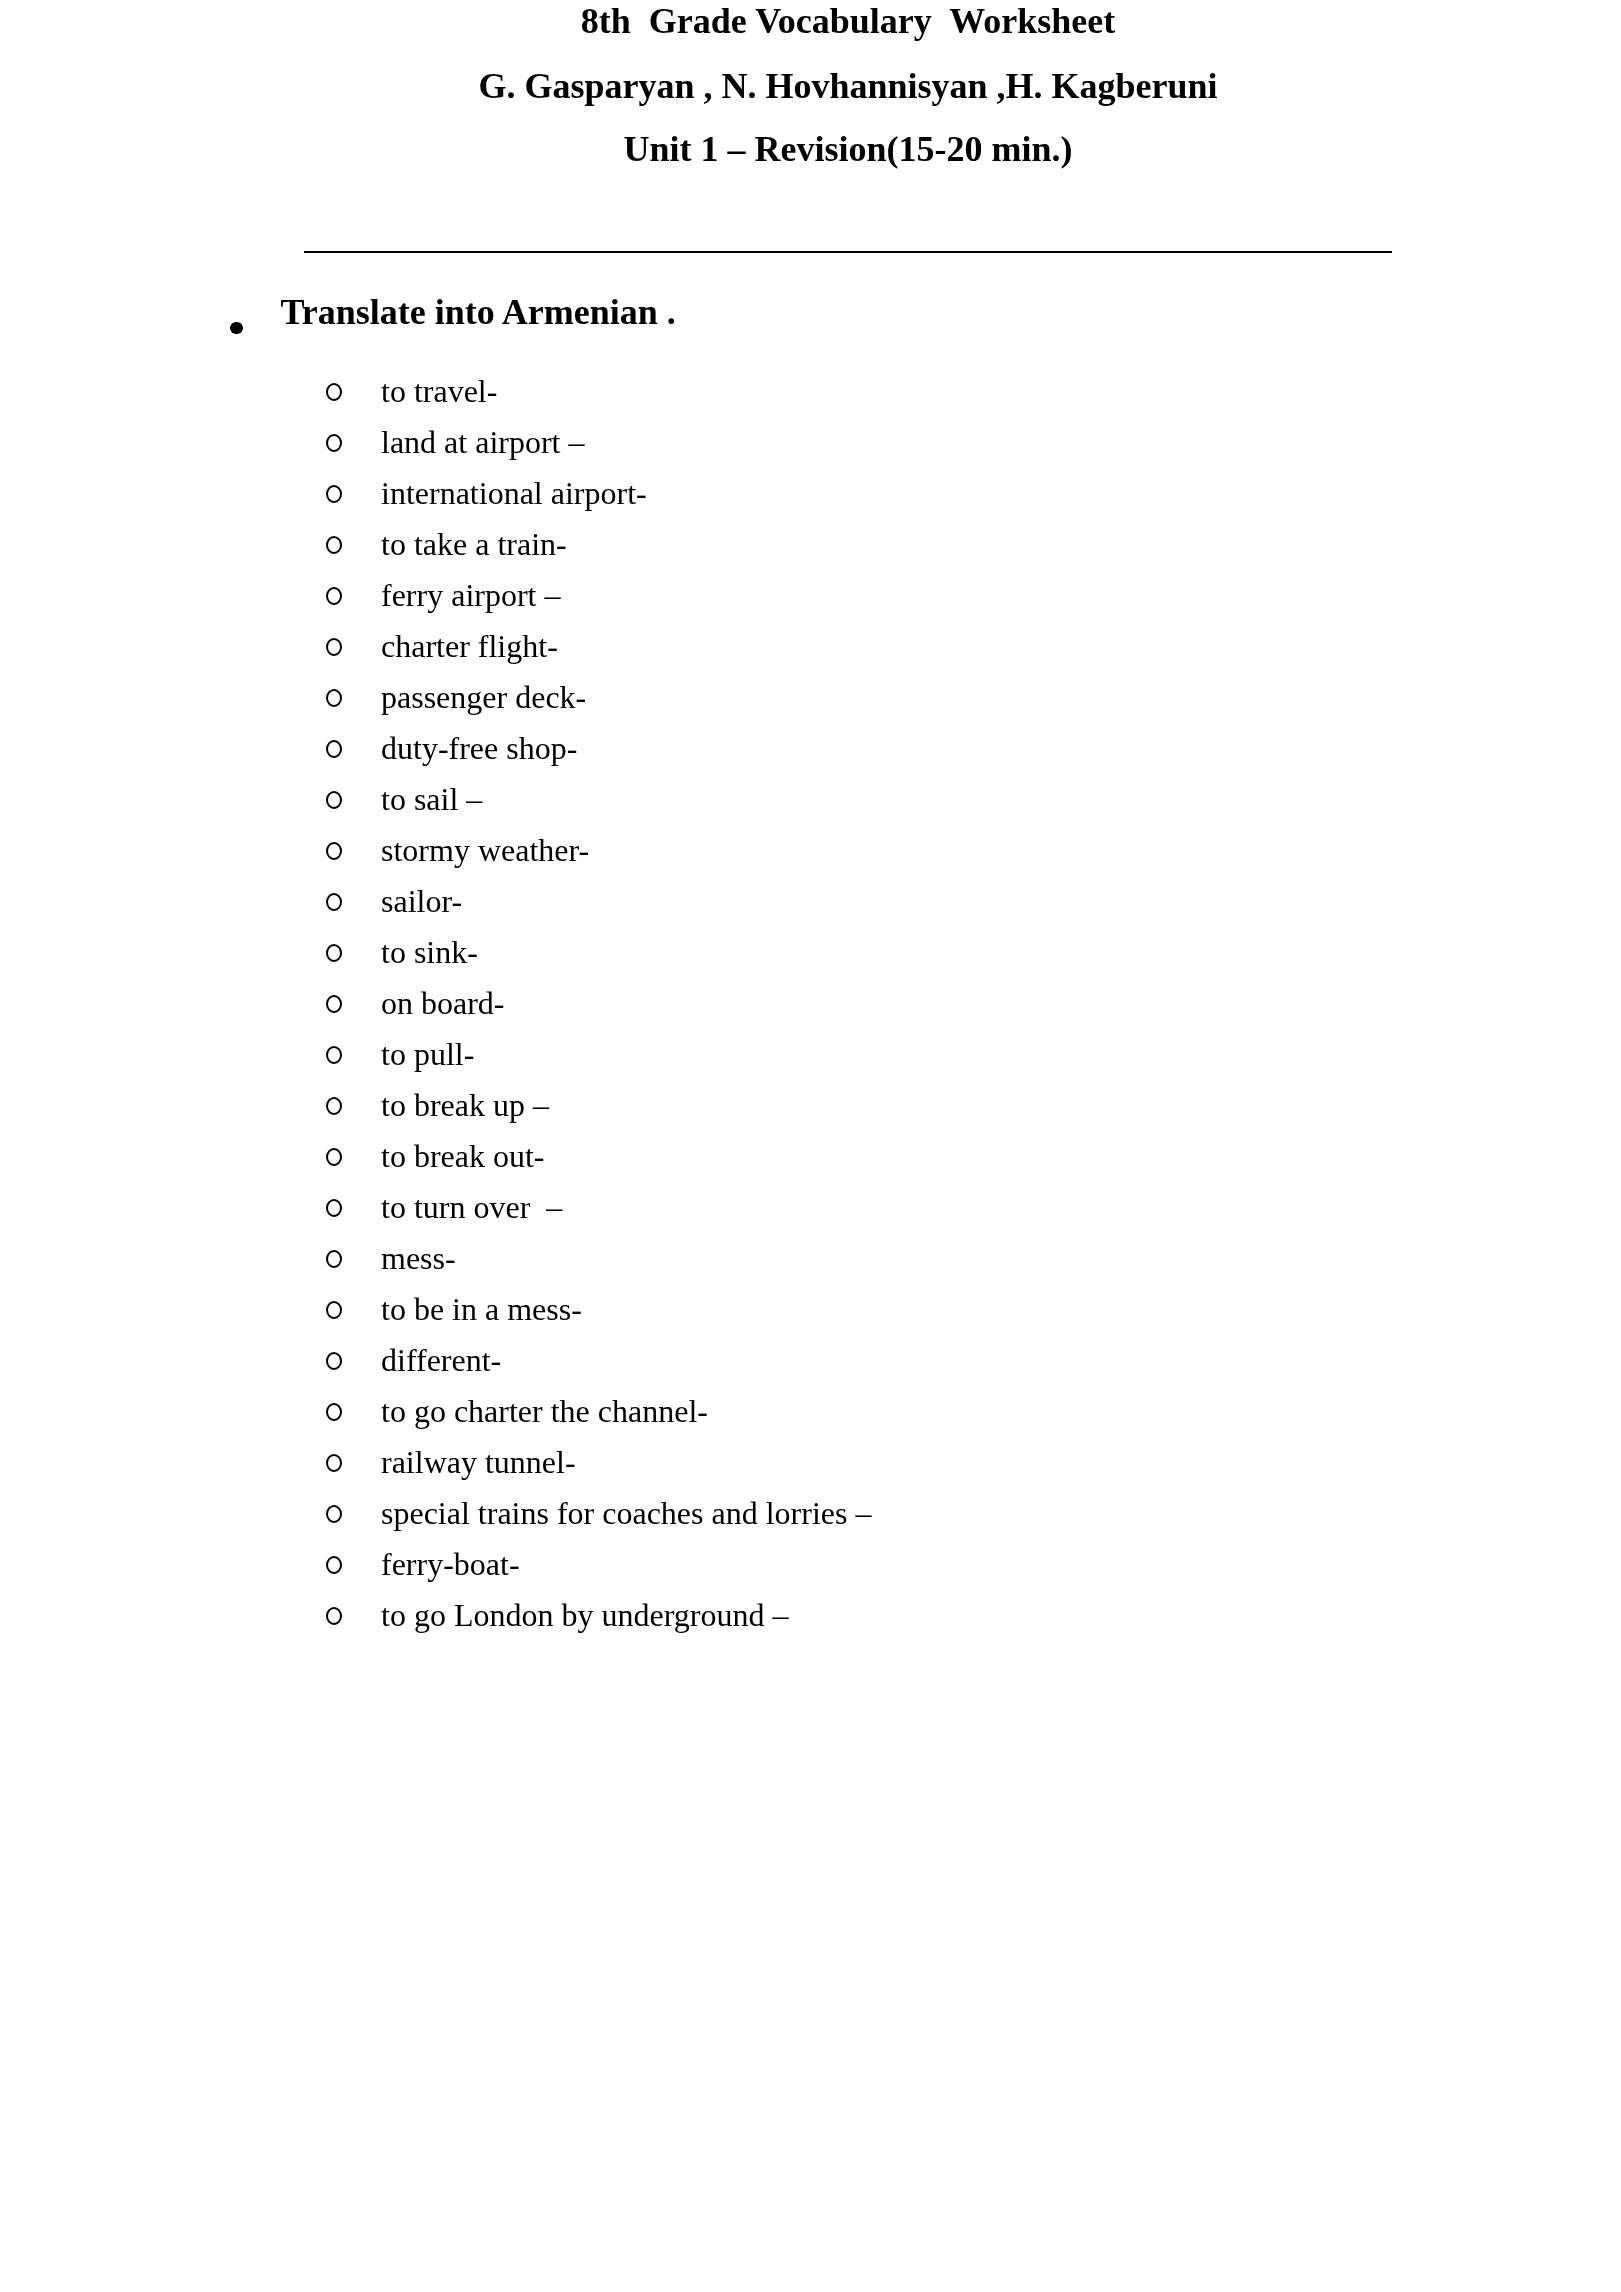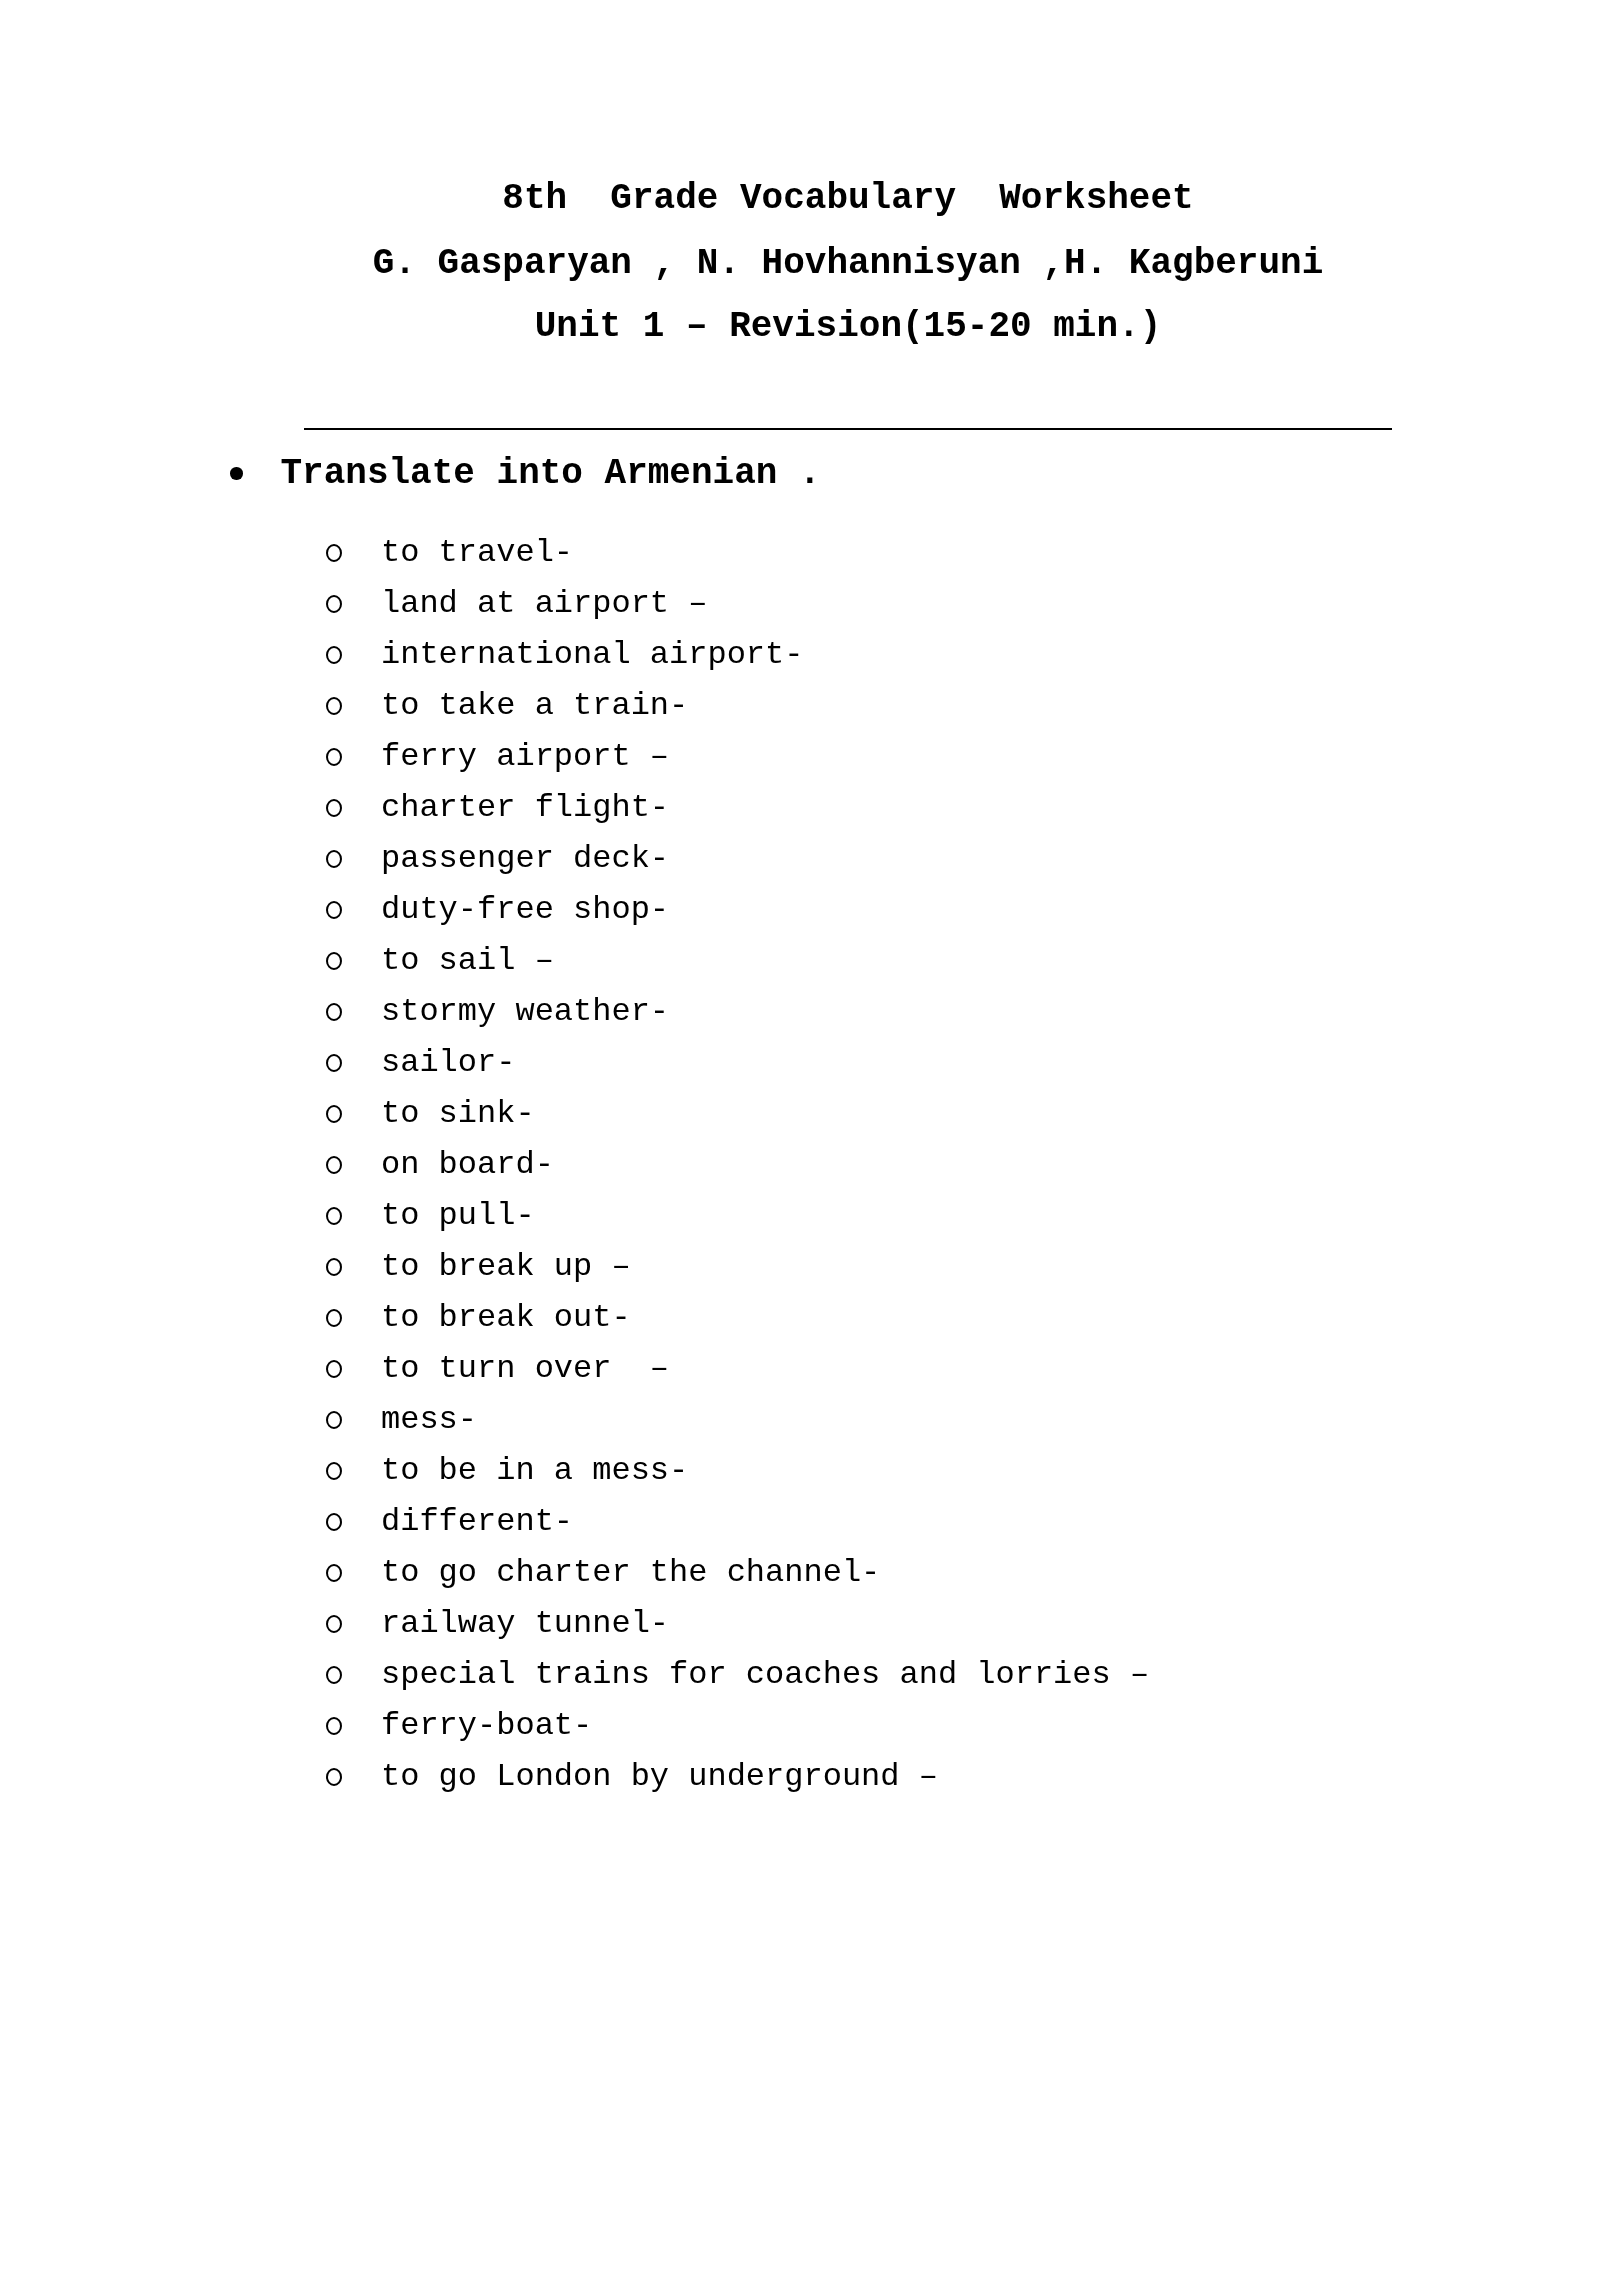--- a/index.html
+++ b/index.html
@@ -6,23 +6,22 @@
     margin: 0;
     padding: 0;
     background: #ffffff;
   }
   .page {
     position: relative;
     width: 1622px;
     height: 2293px;
     background: #ffffff;
     color: #000000;
-    font-family: Liberation Mono, monospace;
+    font-family: Liberation Serif, serif;
     box-sizing: border-box;
-    padding-top: 177px;
     overflow: hidden;
   }
   .center-block {
     margin-left: 304px;
     width: 1088px;
     text-align: center;
     font-weight: bold;
     font-size: 36px;
     line-height: 43px;
     white-space: pre-wrap;
@@ -31,23 +30,23 @@
   .unit    { margin-top: 19.7px; }
   .rule {
     margin-left: 304px;
     margin-top: 80px;
     width: 1088px;
     height: 0;
     border-top: 2.7px solid #000000;
   }
   .section-row {
     margin-left: 230px;
-    margin-top: 22px;
+    margin-top: 38px;
     display: flex;
-    align-items: flex-start;
+    align-items: flex-end;
     line-height: 43px;
   }
   .bullet-disc {
     flex: 0 0 auto;
     width: 12.5px;
     height: 12.5px;
     margin-top: 15px;
     border-radius: 50%;
     background: #000000;
   }

